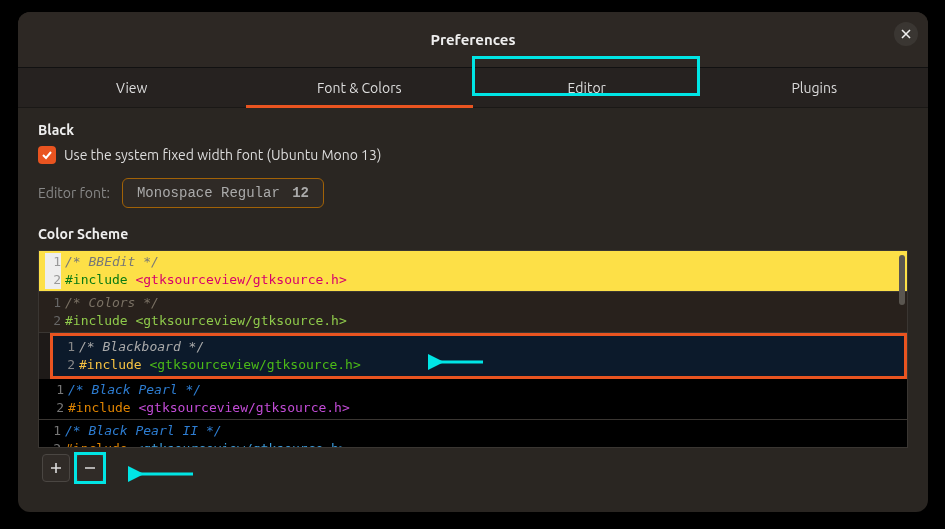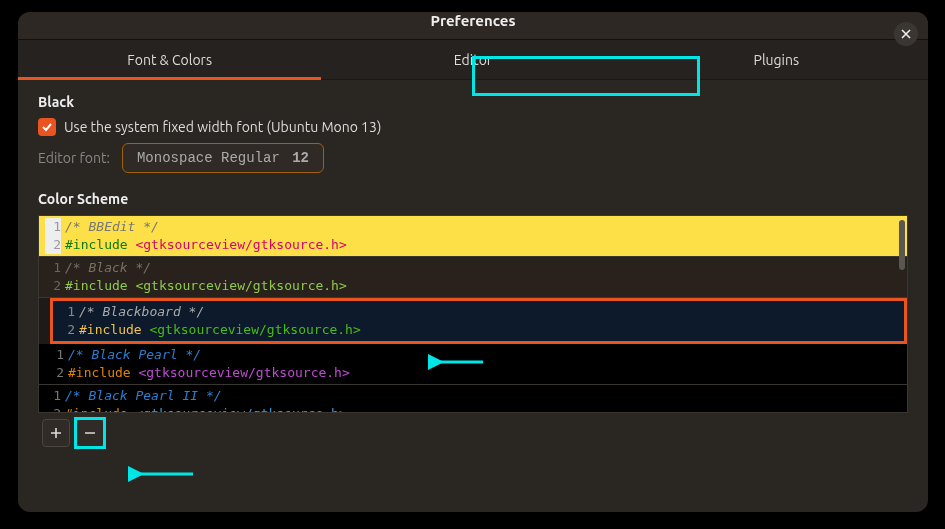--- a/index.html
+++ b/index.html
@@ -14,23 +14,23 @@
   }
   .window {
     position: absolute;
     left: 18px; top: 12px;
     width: 910px; height: 500px;
     background: #2a2622;
     border-radius: 12px;
     overflow: hidden;
   }
   .titlebar {
-    height: 28px;
-    display: flex;
-    align-items: flex-start;
+    height: 56px;
+    display: flex;
+    align-items: center;
     justify-content: center;
     position: relative;
     border-bottom: 1px solid #111;
     background: #2d2824;
   }
   .titlebar .title { font-weight: 600; color: #eee; font-size: 15px; }
   .close-btn {
     position: absolute; right: 10px; top: 10px;
     width: 24px; height: 24px;
     border-radius: 50%;
@@ -75,21 +75,21 @@
   }
   .section-label {
     font-weight: 600;
     color: #eee;
     margin-bottom: 8px;
   }
   .checkbox-row {
     display: flex;
     align-items: center;
     gap: 8px;
-    margin-bottom: 7px;
+    margin-bottom: 14px;
   }
   .checkbox {
     width: 18px; height: 18px;
     border-radius: 4px;
     background: #e95420;
     display: flex; align-items: center; justify-content: center;
   }
   .checkbox svg { width: 12px; height: 12px; }
   .font-row {
     display: flex;
@@ -195,20 +195,23 @@
   <div class="titlebar">
     <div class="title">Preferences</div>
     <div class="close-btn">
       <svg viewBox="0 0 10 10">
           <path d="M1 1 L9 9 M9 1 L1 9" stroke="#eee" stroke-width="1.6" fill="none"></path>
         </svg>
     </div>
   </div>
 
   <div class="tabs">
+    <div class="tab">
+        <span>View</span>
+      </div>
     <div class="tab active">
         <span>Font &amp; Colors</span>
       </div>
     <div class="tab">
         <span>Editor</span>
       </div>
     <div class="tab">
         <span>Plugins</span>
       </div>
   </div>
@@ -234,21 +237,21 @@
 
     <div class="section-label">Color Scheme</div>
     <div class="scheme-list">
 
       <div class="scheme-item scheme-bbedit">
         <div><span class="ln">1</span><span class="cmt">/* BBEdit */</span></div>
         <div><span class="ln">2</span><span class="inc">#include</span> <span class="path">&lt;gtksourceview/gtksource.h&gt;</span></div>
       </div>
 
       <div class="scheme-item scheme-bespin">
-        <div><span class="ln">1</span><span class="cmt">/* Black */</span></div>
+        <div><span class="ln">1</span><span class="cmt">/* Colors */</span></div>
         <div><span class="ln">2</span><span class="inc">#include</span> <span class="path">&lt;gtksourceview/gtksource.h&gt;</span></div>
       </div>
 
       <div class="scheme-item scheme-blackboard">
         <div><span class="ln">1</span><span class="cmt">/* Blackboard */</span></div>
         <div><span class="ln">2</span><span class="inc">#include</span> <span class="path">&lt;gtksourceview/gtksource.h&gt;</span></div>
       </div>
 
       <div class="scheme-item scheme-bp1">
         <div><span class="ln">1</span><span class="cmt">/* Black Pearl */</span></div>

